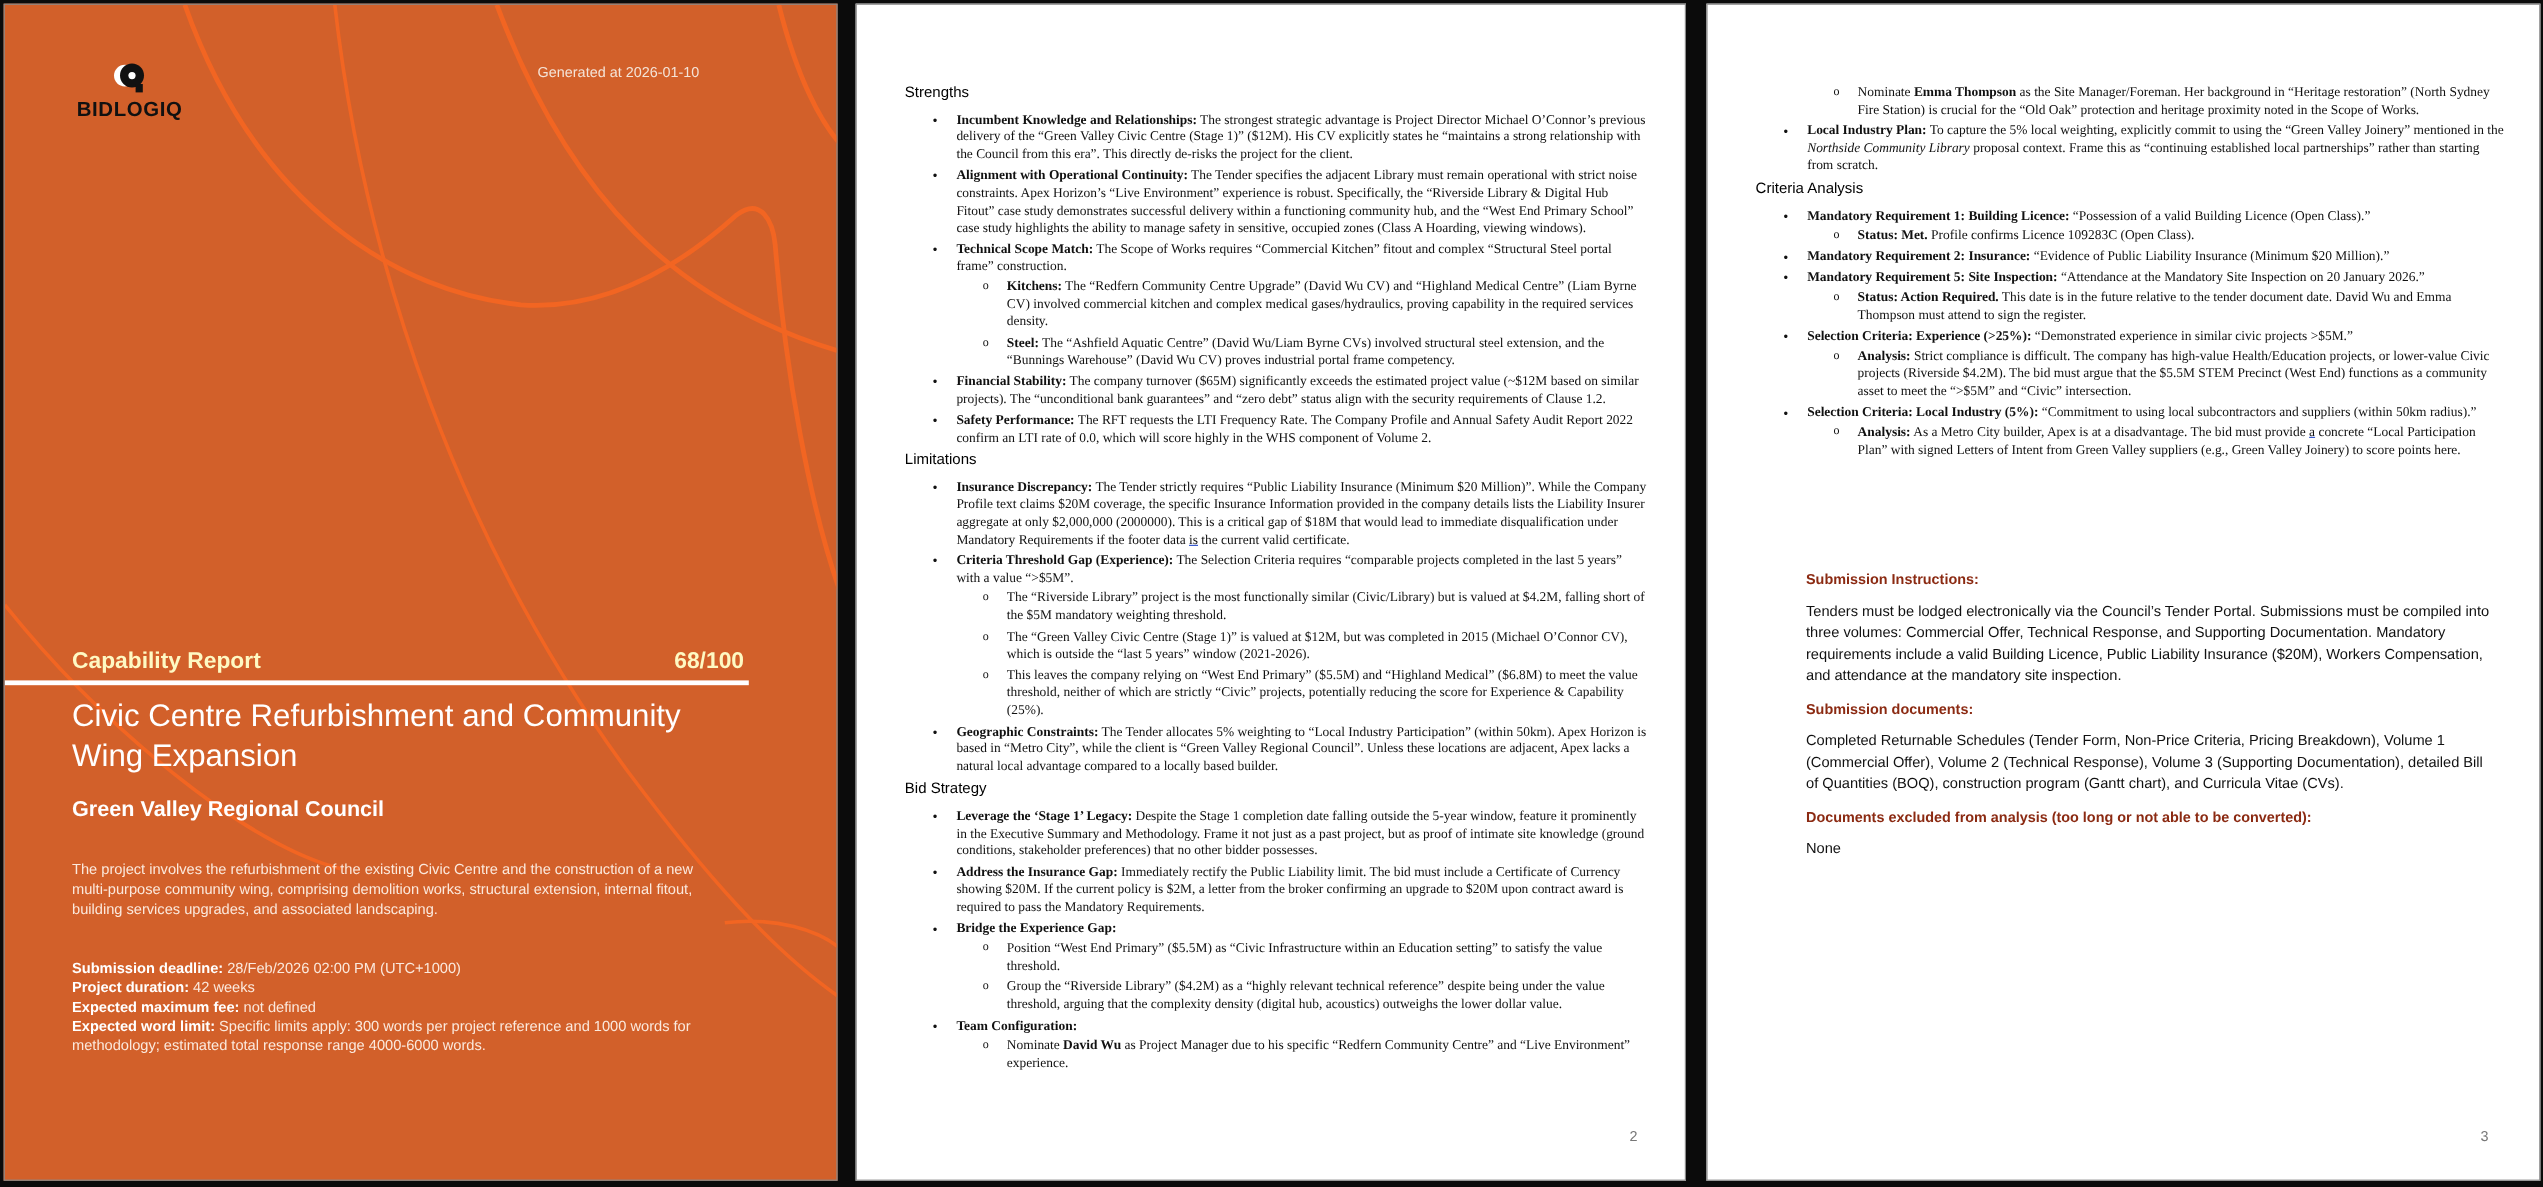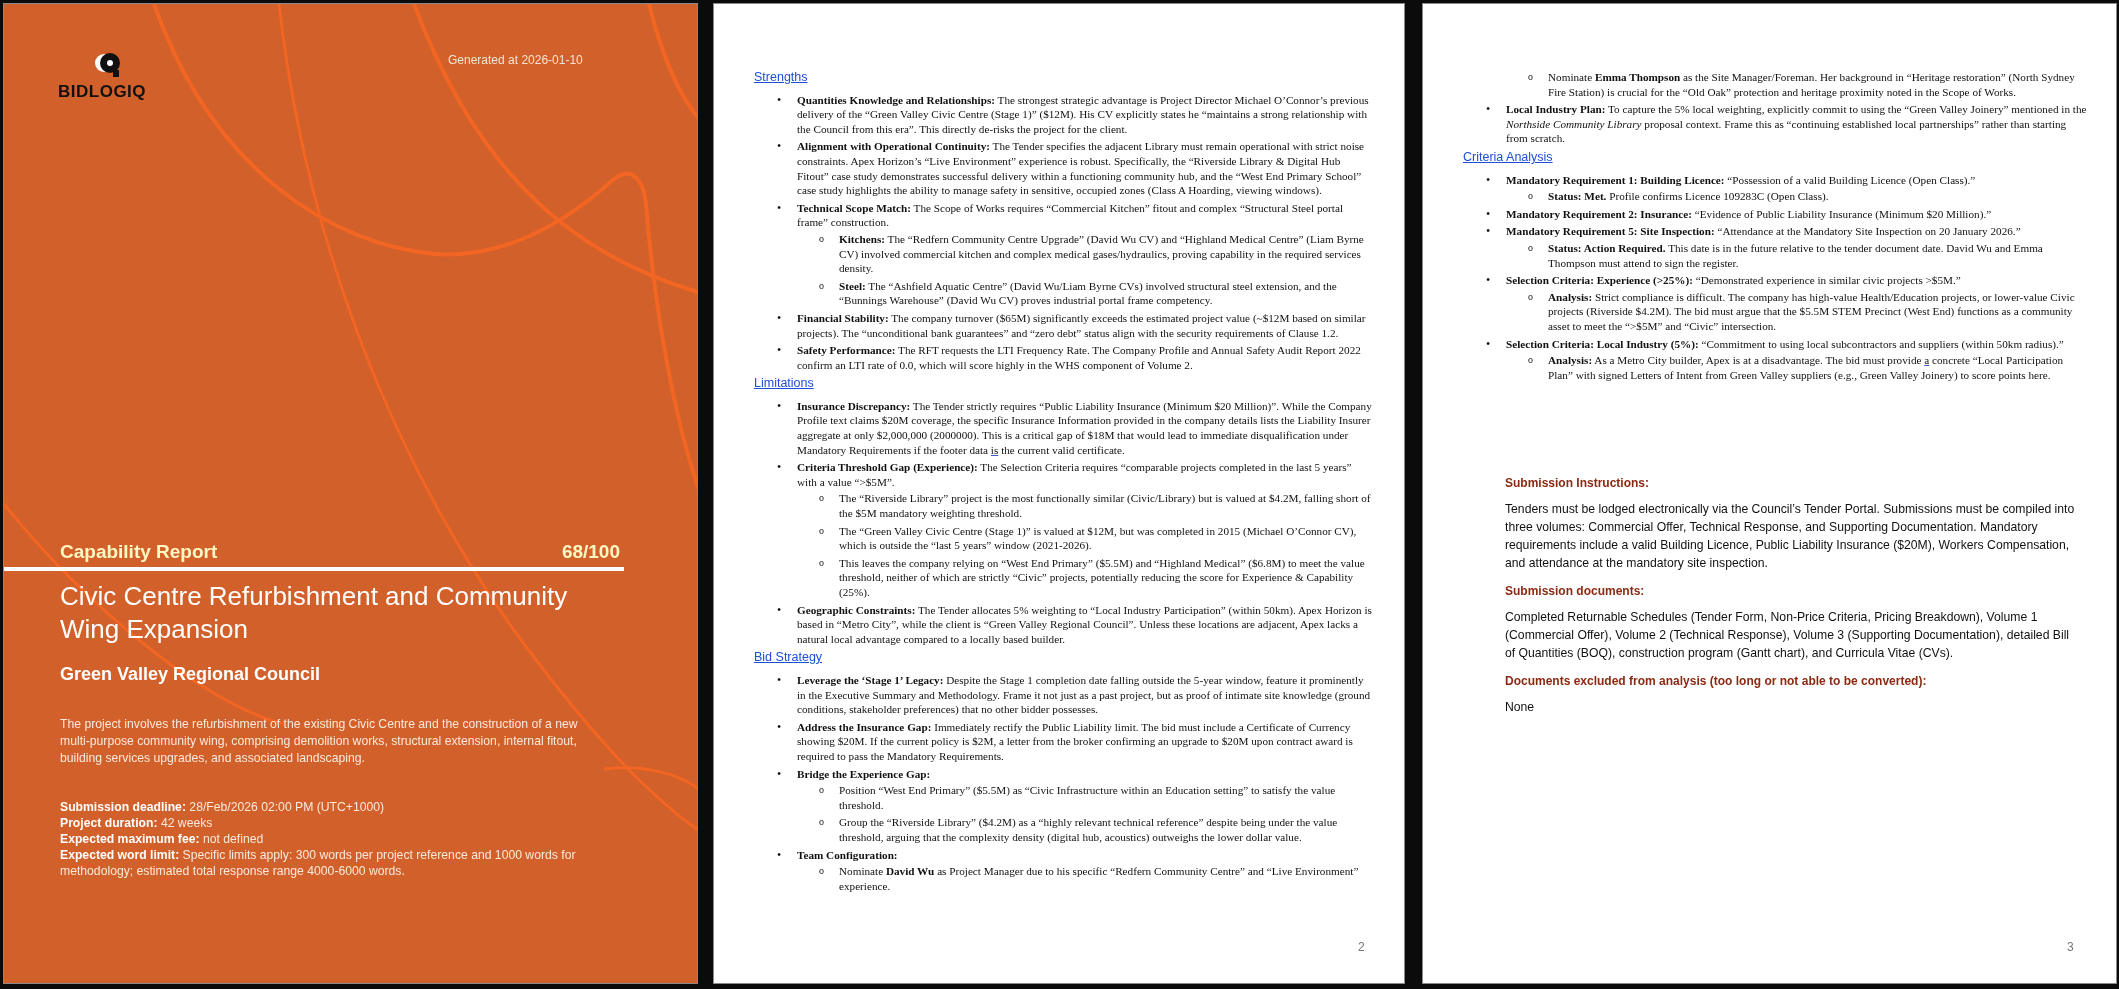--- a/index.html
+++ b/index.html
@@ -7,35 +7,35 @@
     width: 2119px; height: 989px; background: #0b0b0b; position: relative; overflow: hidden;
     font-family: "Liberation Sans", sans-serif;
   }
   .page { position: absolute; top: 3px; height: 981px; box-sizing: border-box; border: 1px solid #8a8a8a; overflow: hidden; }
   #page1 { left: 3px; width: 695px; background: #d2602a; }
   #page2 { left: 713px; width: 692px; background: #ffffff; }
   #page3 { left: 1422px; width: 695px; background: #ffffff; }
 
   
   .cover-lines { position: absolute; left: 0; top: 0; width: 695px; height: 981px; }
-  .logo { position: absolute; left: 54px; top: 44px; width: 100px; color: #111; }
+  .logo { position: absolute; left: 54px; top: 44px; width: 100px; text-align: center; color: #111; }
   .logo-mark { display: block; margin: 0 auto; width: 34px; height: 34px; }
   .logo-text { font-weight: bold; font-size: 17px; letter-spacing: 0.5px; margin-top: 0; display: block; }
   .generated { position: absolute; left: 444px; top: 49px; color: #f4e3d7; font-size: 12px; }
   .cover-head { position: absolute; left: 56px; top: 537px; width: 560px; display: flex; justify-content: space-between; color: #fef9c3; font-weight: bold; font-size: 19px; }
   .cover-rule { position: absolute; left: 0; top: 563px; width: 620px; height: 4px; background: #ffffff; }
   .cover-title { position: absolute; left: 56px; top: 576px; width: 560px; color: #fff; font-weight: normal; font-size: 26px; line-height: 33px; }
   .cover-client { position: absolute; left: 56px; top: 660px; color: #fff; font-weight: bold; font-size: 18px; }
   .cover-desc { position: absolute; left: 56px; top: 712px; width: 540px; color: #fbe9dd; font-size: 12.2px; line-height: 17px; }
   .cover-meta { position: absolute; left: 56px; top: 795px; width: 540px; color: #fbe9dd; font-size: 12.2px; line-height: 16px; }
   .cover-meta b { color: #fff; }
 
   
   .doc { position: absolute; font-family: "Liberation Serif", serif; font-size: 11.2px; line-height: 14.6px; color: #111; }
-  .sec-head { font-family: "Liberation Sans", sans-serif; color: #1d4ed8; font-size: 12.5px; margin: 0 0 8px 0; text-decoration: underline; }
+  .sec-head { font-family: "Liberation Sans", sans-serif; color: #000000; font-size: 12.5px; margin: 0 0 8px 0; }
   ul.l1 { margin: 0 0 4px 0; padding-left: 43px; list-style: none; }
   ul.l1 > li { position: relative; margin-bottom: 3px; }
   ul.l1 > li::before { content: "\2022"; position: absolute; left: -20px; top: 0; font-size: 12px; }
   ul.l2 { margin: 2px 0 0 0; padding-left: 42px; list-style: none; }
   ul.l2 > li { position: relative; margin-bottom: 3px; }
   ul.l2 > li::before { content: "o"; position: absolute; left: -20px; top: 0; font-size: 10px; }
   .page-num { position: absolute; font-family: "Liberation Sans", sans-serif; color: #777; font-size: 12px; }
 
   .sub-block { position: absolute; left: 82px; top: 472px; width: 570px; font-family: Liberation Sans, sans-serif; }
   .sub-h { color: #8b2a12; font-weight: bold; font-size: 12px; margin: 0 0 10px 0; }
@@ -79,21 +79,21 @@
     <div><b>Project duration:</b><span> 42 weeks</span></div>
     <div><b>Expected maximum fee:</b><span> not defined</span></div>
     <div><b>Expected word limit:</b><span> Specific limits apply: 300 words per project reference and 1000 words for methodology; estimated total response range 4000-6000 words.</span></div>
   </div>
 </div>
 
 <div class="page" id="page2">
   <div class="doc" style="left:40px; top:66px; width:620px;">
     <div class="sec-head">Strengths</div>
     <ul class="l1">
-      <li><b>Quantities Knowledge and Relationships:</b><span> The strongest strategic advantage is Project Director Michael O’Connor’s previous delivery of the “Green Valley Civic Centre (Stage 1)” ($12M). His CV explicitly states he “maintains a strong relationship with the Council from this era”. This directly de-risks the project for the client.</span></li>
+      <li><b>Incumbent Knowledge and Relationships:</b><span> The strongest strategic advantage is Project Director Michael O’Connor’s previous delivery of the “Green Valley Civic Centre (Stage 1)” ($12M). His CV explicitly states he “maintains a strong relationship with the Council from this era”. This directly de-risks the project for the client.</span></li>
       <li><b>Alignment with Operational Continuity:</b><span> The Tender specifies the adjacent Library must remain operational with strict noise constraints. Apex Horizon’s “Live Environment” experience is robust. Specifically, the “Riverside Library &amp; Digital Hub Fitout” case study demonstrates successful delivery within a functioning community hub, and the “West End Primary School” case study highlights the ability to manage safety in sensitive, occupied zones (Class A Hoarding, viewing windows).</span></li>
       <li><b>Technical Scope Match:</b><span> The Scope of Works requires “Commercial Kitchen” fitout and complex “Structural Steel portal frame” construction.</span>
         <ul class="l2">
           <li><b>Kitchens:</b><span> The “Redfern Community Centre Upgrade” (David Wu CV) and “Highland Medical Centre” (Liam Byrne CV) involved commercial kitchen and complex medical gases/hydraulics, proving capability in the required services density.</span></li>
           <li><b>Steel:</b><span> The “Ashfield Aquatic Centre” (David Wu/Liam Byrne CVs) involved structural steel extension, and the “Bunnings Warehouse” (David Wu CV) proves industrial portal frame competency.</span></li>
         </ul>
       </li>
       <li><b>Financial Stability:</b><span> The company turnover ($65M) significantly exceeds the estimated project value (~$12M based on similar projects). The “unconditional bank guarantees” and “zero debt” status align with the security requirements of Clause 1.2.</span></li>
       <li><b>Safety Performance:</b><span> The RFT requests the LTI Frequency Rate. The Company Profile and Annual Safety Audit Report 2022 confirm an LTI rate of 0.0, which will score highly in the WHS component of Volume 2.</span></li>
     </ul>

